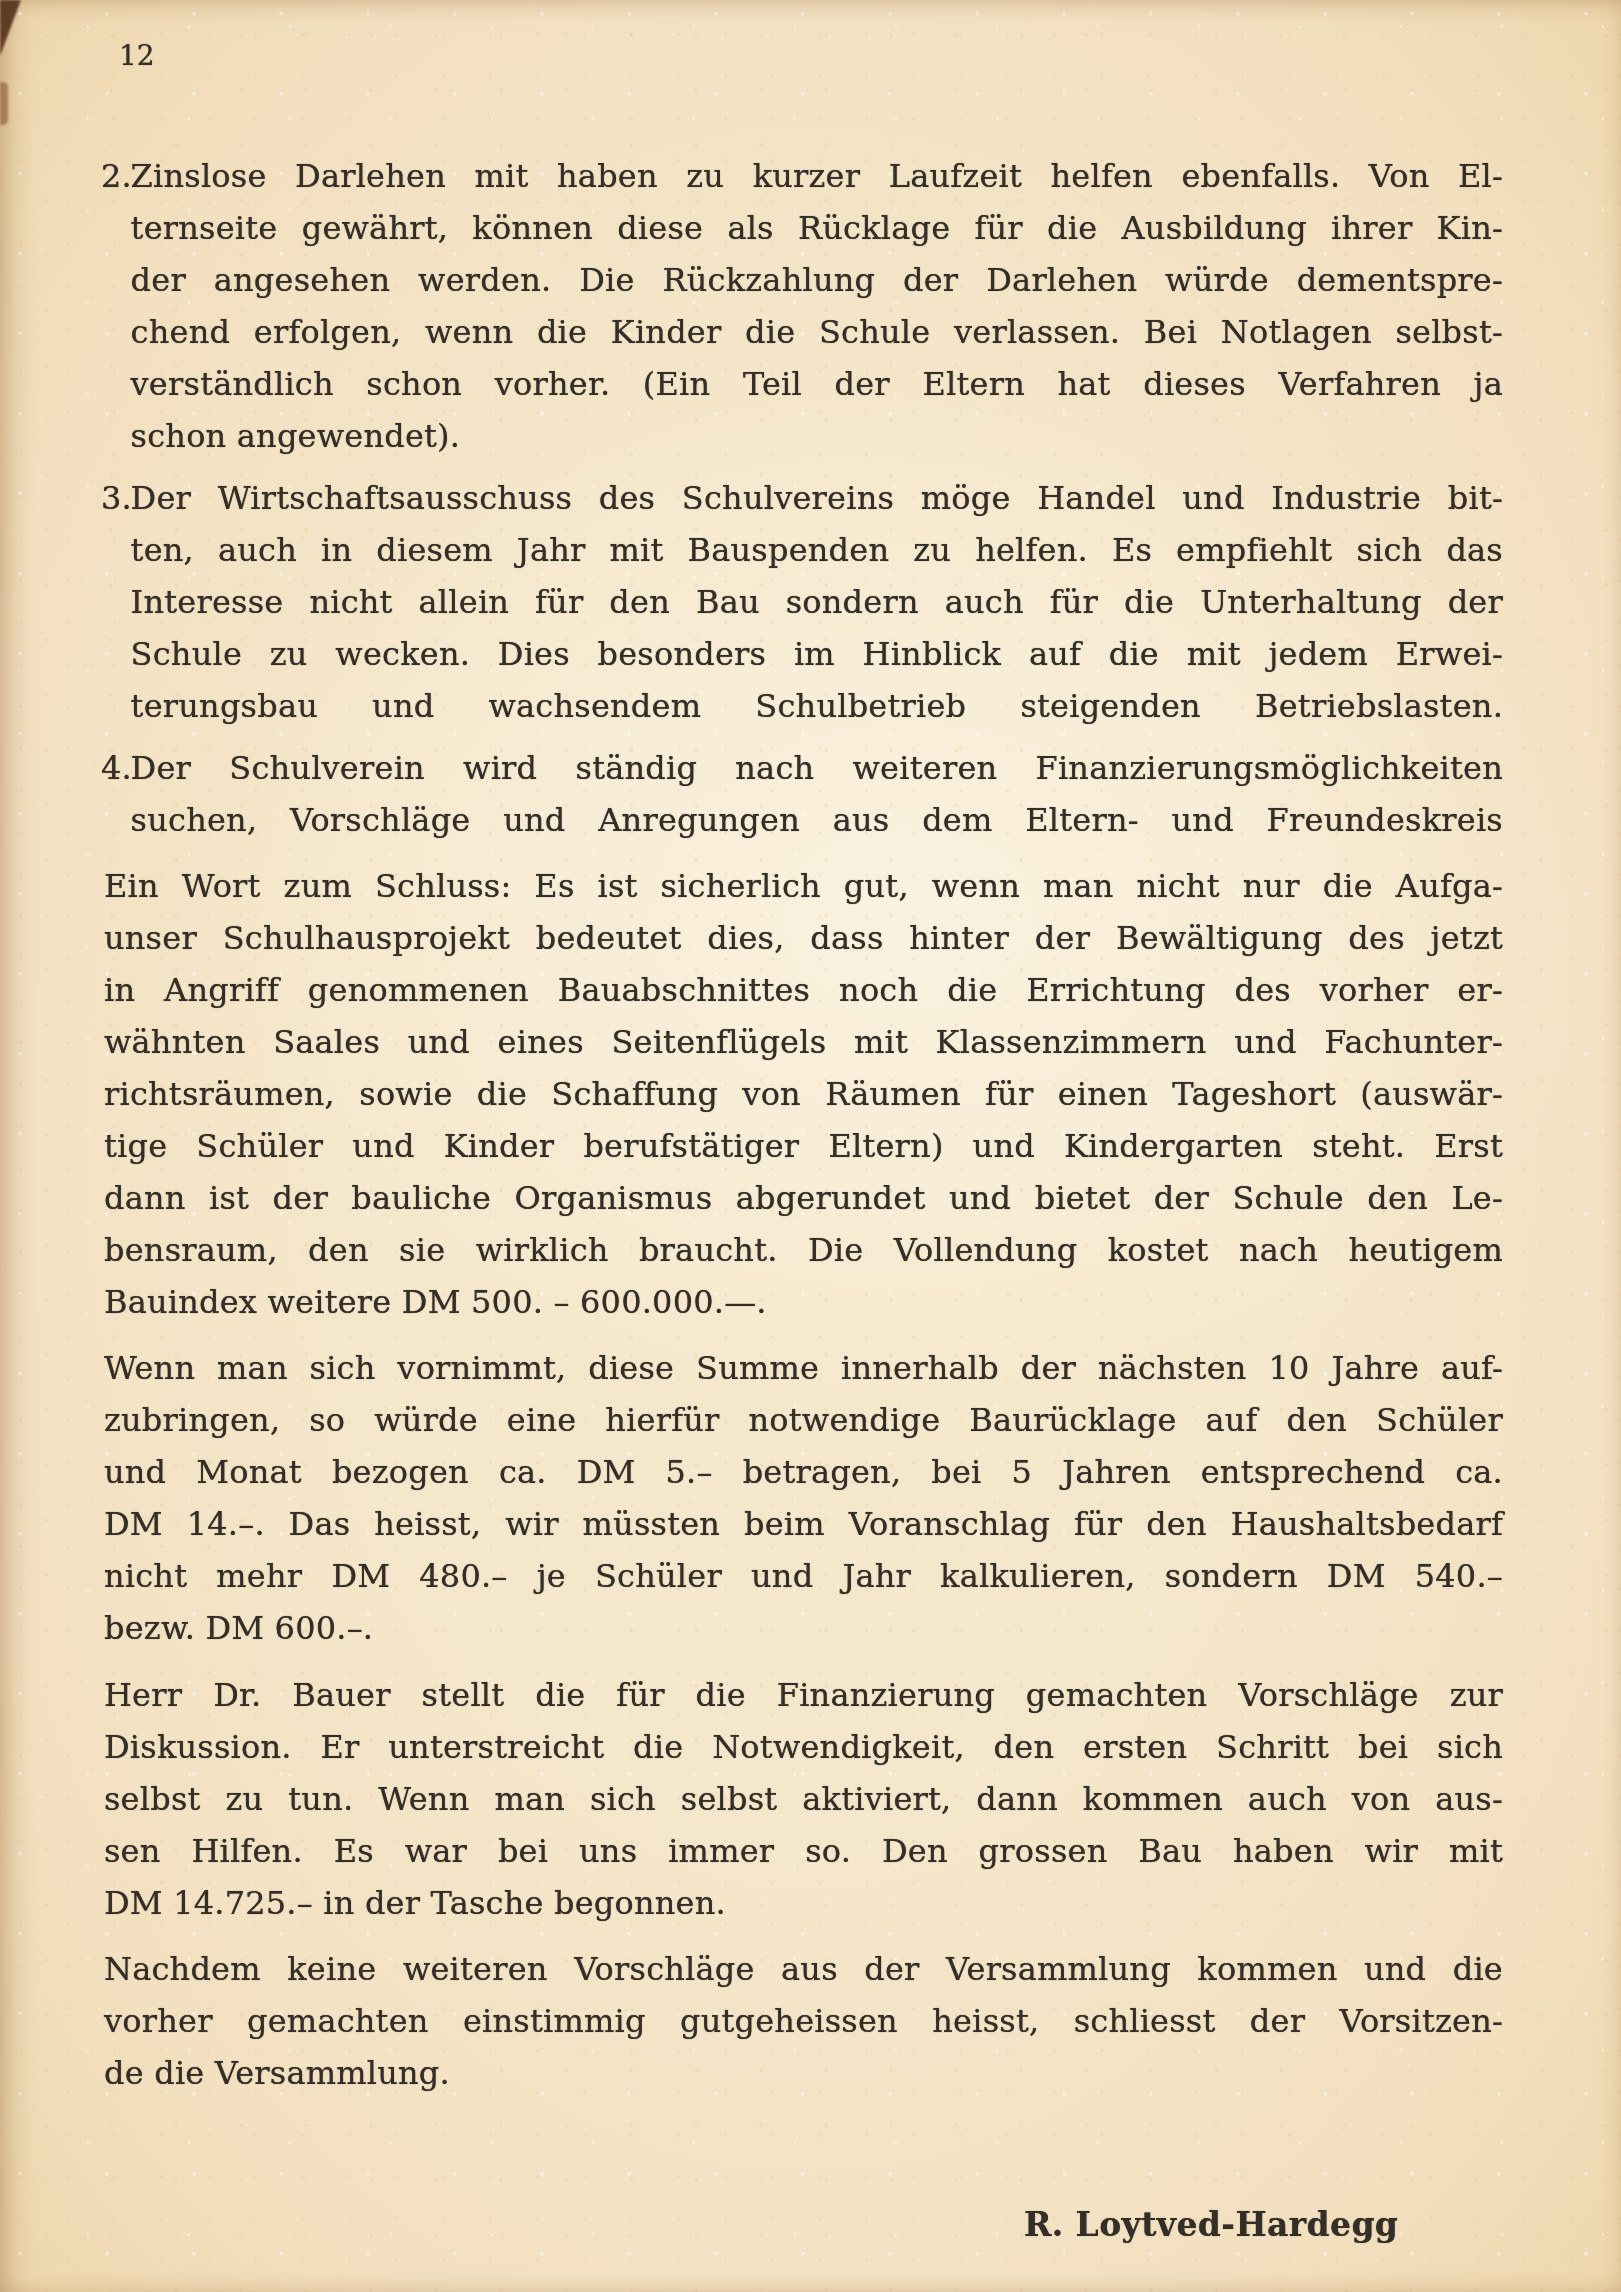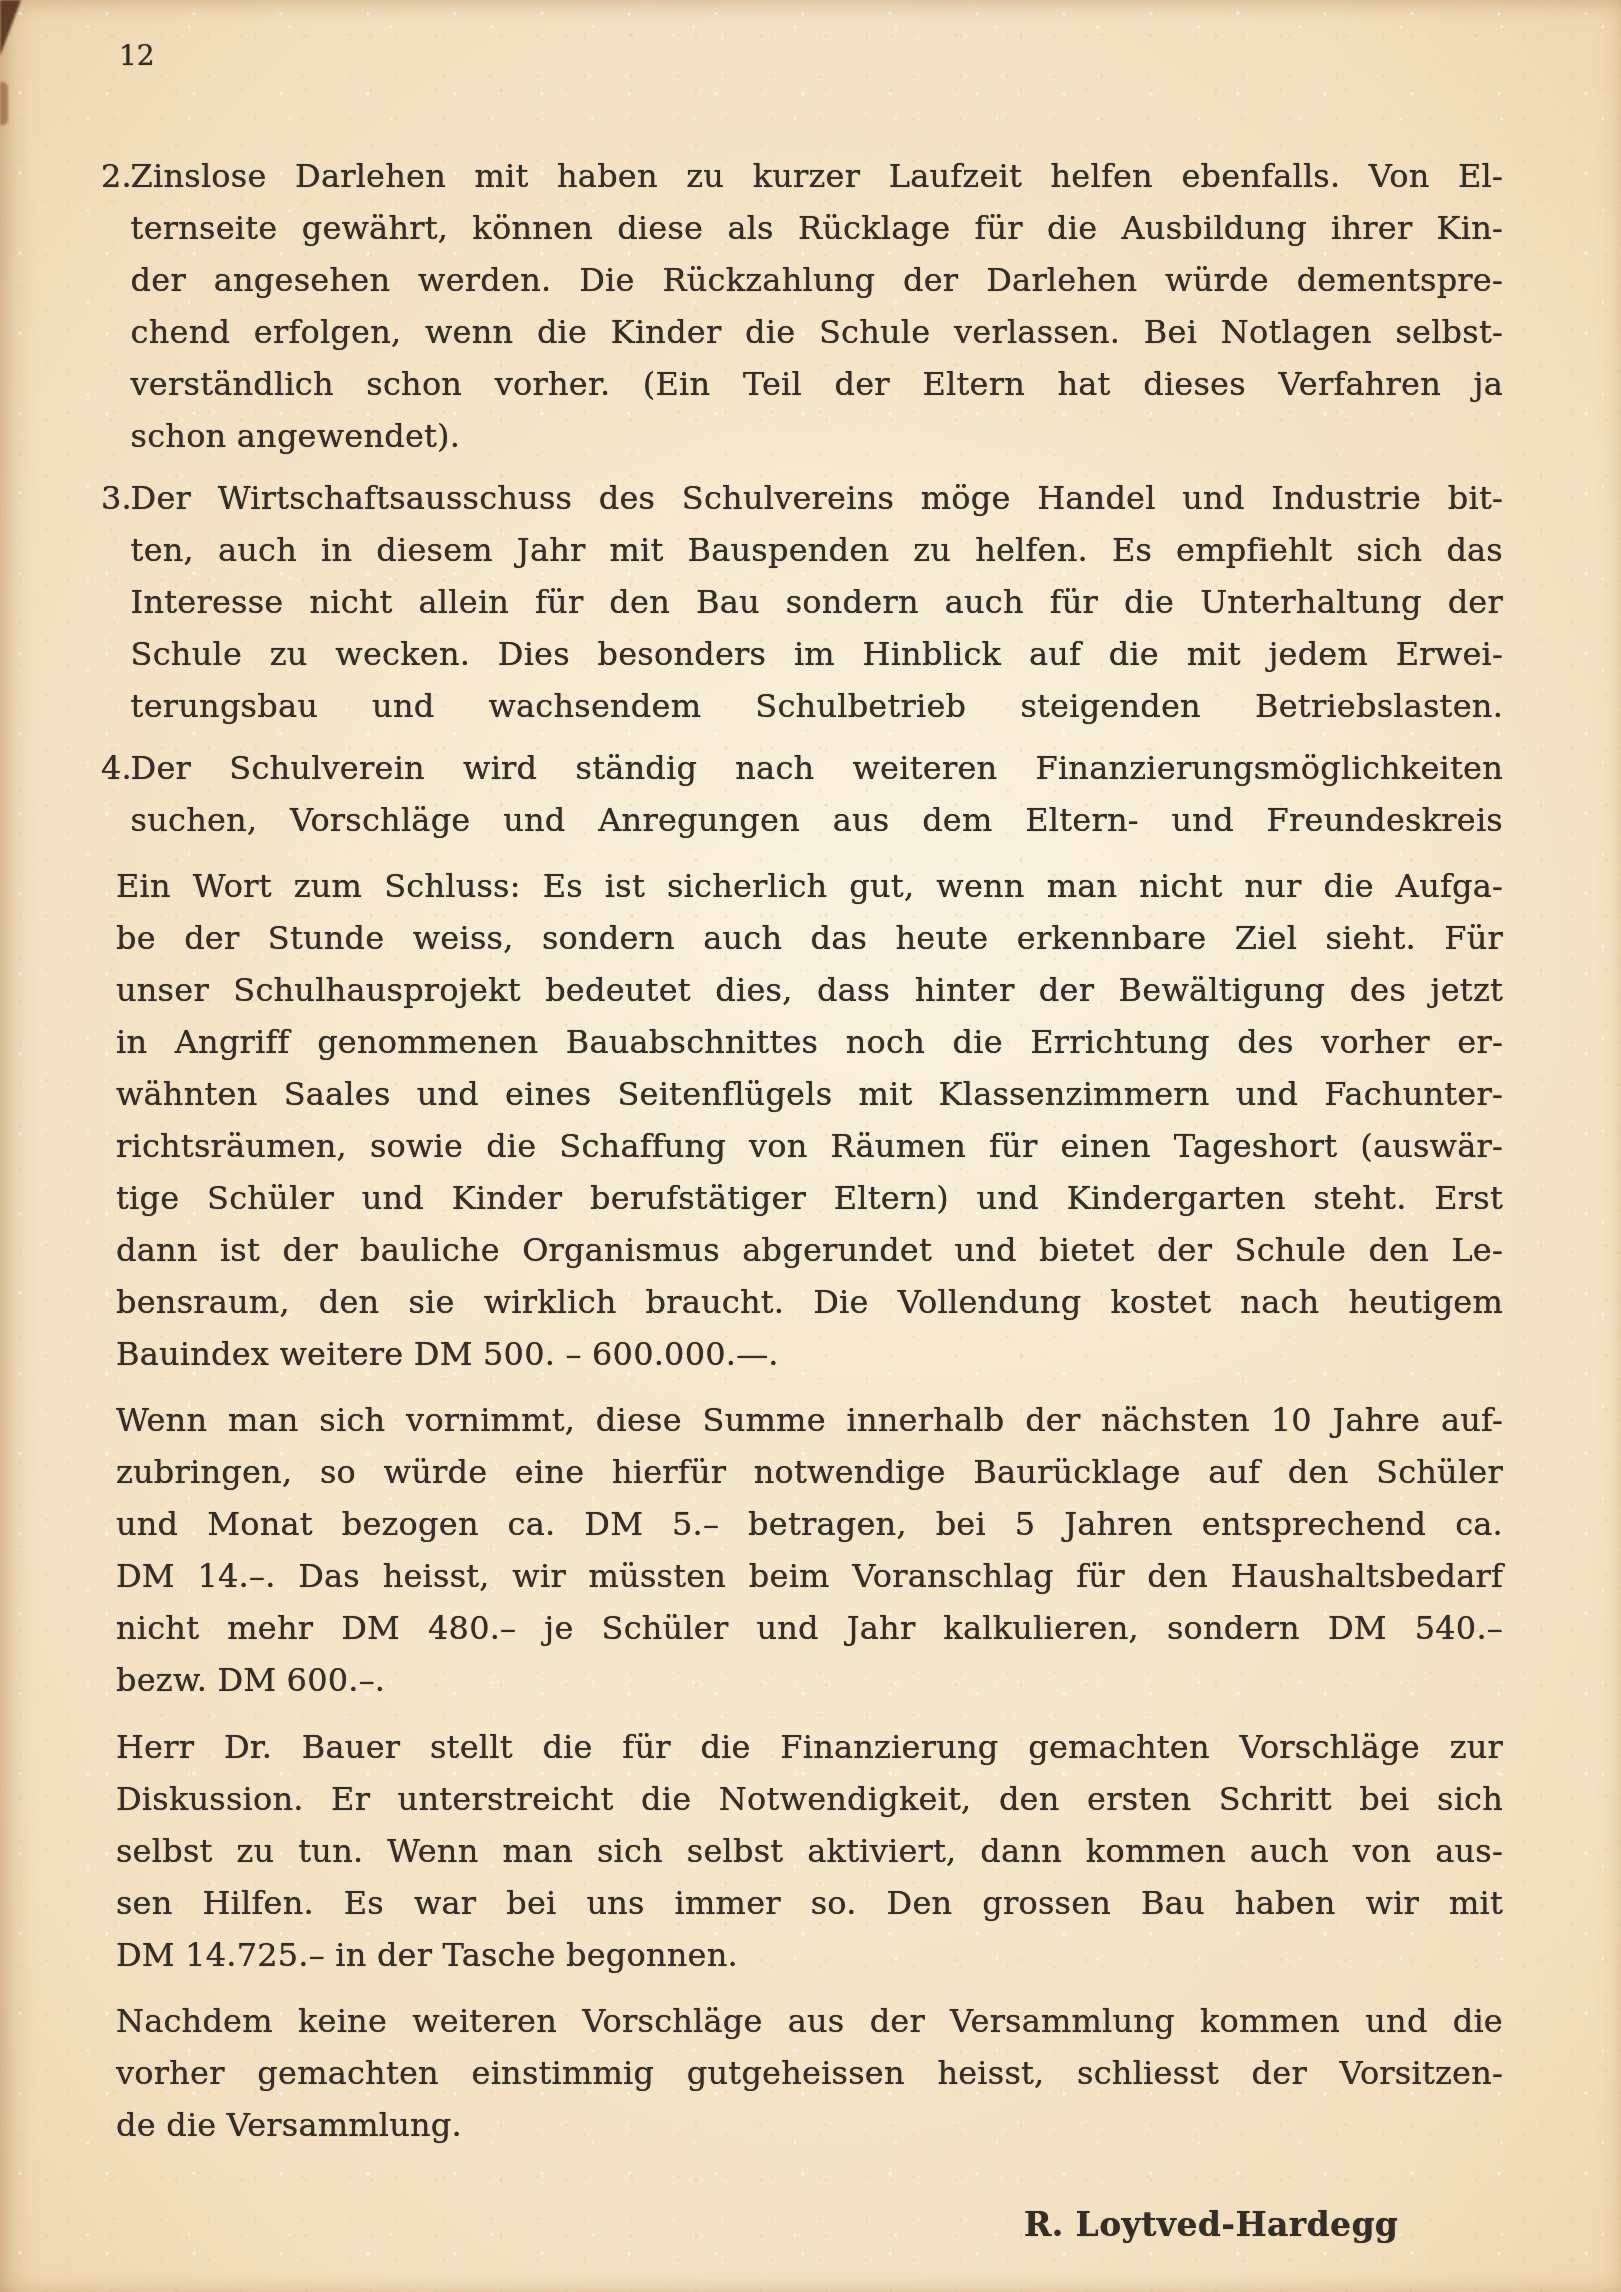--- a/index.html
+++ b/index.html
@@ -49,21 +49,21 @@
     text-shadow:0 0 0.9px rgba(45,38,30,.85);
   }
   .text-block{
     position:absolute;left:101px;top:150px;width:1402px;
     font-size:32px;line-height:52px;color:var(--ink);
     letter-spacing:0.2px;
     text-shadow:0 0 0.9px rgba(45,38,30,.8);
   }
   .para{position:relative;margin-top:9.9px;}
   .para:first-child{margin-top:0;}
-  .para.plain{margin-top:14.3px;margin-left:15px;}
+  .para.plain{margin-top:14.3px;margin-left:3px;}
   .para.list-item{padding-left:29.6px;}
   .para .num{position:absolute;left:0;top:0;}
   .line{text-align:justify;text-align-last:justify;white-space:normal;}
   .line.last{text-align-last:left;}
   .signature{
     position:absolute;left:1024px;top:2205px;
     font-size:33px;color:var(--ink);
     letter-spacing:0.4px;
     text-shadow:0 0 0.9px rgba(45,38,30,.8);
     font-weight:bold;
@@ -94,21 +94,20 @@
         <div class="line">Schule zu wecken. Dies besonders im Hinblick auf die mit jedem Erwei-</div>
         <div class="line">terungsbau und wachsendem Schulbetrieb steigenden Betriebslasten.</div>
       </div>
       <div class="para list-item">
         <span class="num">4.</span>
         <div class="line">Der Schulverein wird ständig nach weiteren Finanzierungsmöglichkeiten</div>
         <div class="line">suchen, Vorschläge und Anregungen aus dem Eltern- und Freundeskreis</div>
       </div>
       <div class="para plain">
         <div class="line">Ein Wort zum Schluss: Es ist sicherlich gut, wenn man nicht nur die Aufga-</div>
-        <div class="line">be der Stunde weiss, sondern auch das heute erkennbare Ziel sieht. Für</div>
         <div class="line">unser Schulhausprojekt bedeutet dies, dass hinter der Bewältigung des jetzt</div>
         <div class="line">in Angriff genommenen Bauabschnittes noch die Errichtung des vorher er-</div>
         <div class="line">wähnten Saales und eines Seitenflügels mit Klassenzimmern und Fachunter-</div>
         <div class="line">richtsräumen, sowie die Schaffung von Räumen für einen Tageshort (auswär-</div>
         <div class="line">tige Schüler und Kinder berufstätiger Eltern) und Kindergarten steht. Erst</div>
         <div class="line">dann ist der bauliche Organismus abgerundet und bietet der Schule den Le-</div>
         <div class="line">bensraum, den sie wirklich braucht. Die Vollendung kostet nach heutigem</div>
         <div class="line last">Bauindex weitere DM 500. – 600.000.—.</div>
       </div>
       <div class="para plain">

